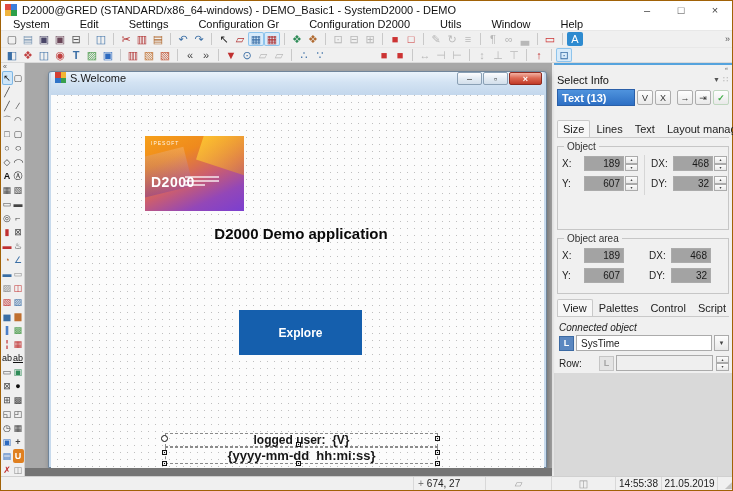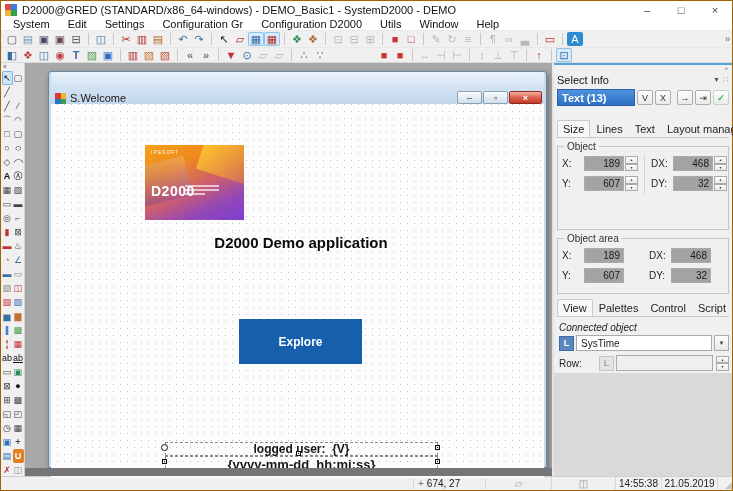--- a/index.html
+++ b/index.html
@@ -11,21 +11,21 @@
   .titlebar { height:18px; background:#fff; display:flex; align-items:center; padding-left:4px; flex:none; }
   .appicon { width:12px; height:12px; display:grid; grid-template-columns:6px 6px; grid-template-rows:6px 6px; margin-right:5px; flex:none; }
   .appicon i { display:block; }
   .appicon i:nth-child(1){background:#e04a3f;} .appicon i:nth-child(2){background:#3a7edc;}
   .appicon i:nth-child(3){background:#f0b43c;} .appicon i:nth-child(4){background:#2ea04a;}
   .titletext { font-size:11px; color:#111; white-space:nowrap; overflow:hidden; }
   .winbtns { margin-left:auto; display:flex; height:18px; }
   .winbtn { width:34px; height:18px; display:flex; align-items:center; justify-content:center; font-size:11px; color:#444; }
 
   
-  .menubar { height:11px; background:#fff; display:flex; align-items:center; padding-left:5px; gap:4px; flex:none; }
+  .menubar { height:11px; background:#fff; display:flex; align-items:center; padding-left:5px; gap:16px; flex:none; }
   .menu-item { padding:0 7px; font-size:11px; line-height:11px; color:#111; white-space:nowrap; }
 
   
   .toolbar { background:#f0f0f0; display:flex; align-items:center; padding-left:3px; flex:none; border-top:1px solid #e8e8e8; }
   .tb1 { height:17px; } .tb2 { height:16px; border-bottom:1px solid #d9d9d9; }
   .tbi { position:relative; width:16px; height:14px; display:flex; align-items:center; justify-content:center;
          font-size:11px; line-height:12px; border-radius:2px; flex:none; }
   .tbi.disabled { color:#b8b8b8 !important; }
   .tbi.active { background:#d8ebfa; box-shadow:inset 0 0 0 1px #8ec4ec; }
   .sep-before { margin-left:9px; }
@@ -47,21 +47,21 @@
   .tool.wide { transform:scaleX(1.35); }
 
   
   .mdi { flex:1; background:#a8a8a8; position:relative; min-width:0; }
   .mdi-strip { position:absolute; left:0; right:0; bottom:0; height:8px; background:#757575; }
 
   
   .childwin { position:absolute; left:23px; top:8px; width:499px; height:397px;
               background:#c7daed; border:1px solid #70859a; border-radius:3px 3px 0 0;
               box-shadow:2px 3px 6px rgba(0,0,0,.35); padding:2px; padding-top:0; }
-  .childtitle { height:32px; display:flex; align-items:flex-end; padding:0 2px 0 4px;
+  .childtitle { height:23px; display:flex; align-items:flex-start; padding:0 2px 0 4px;
                 background:linear-gradient(#eaf3fb,#d3e3f3 45%,#c3d7ec); border-radius:2px 2px 0 0; }
   .childicon { width:11px; height:11px; display:grid; grid-template-columns:5.5px 5.5px; grid-template-rows:5.5px 5.5px; margin-right:4px; flex:none; }
   .childicon i { display:block; }
   .childicon i:nth-child(1){background:#d43f33;} .childicon i:nth-child(2){background:#f2b532;}
   .childicon i:nth-child(3){background:#2f73c8;} .childicon i:nth-child(4){background:#38a04e;}
   .childtitle .t { font-size:11px; color:#1a1a1a; }
   .childbtns { margin-left:auto; display:flex; gap:1px; }
   .cbtn { width:25px; height:13px; border:1px solid #8aa0b5; border-radius:2px;
           background:linear-gradient(#fdfdfe,#e4ecf4 50%,#d3dfeb); display:flex; align-items:center; justify-content:center;
           font-size:9px; color:#333; }

